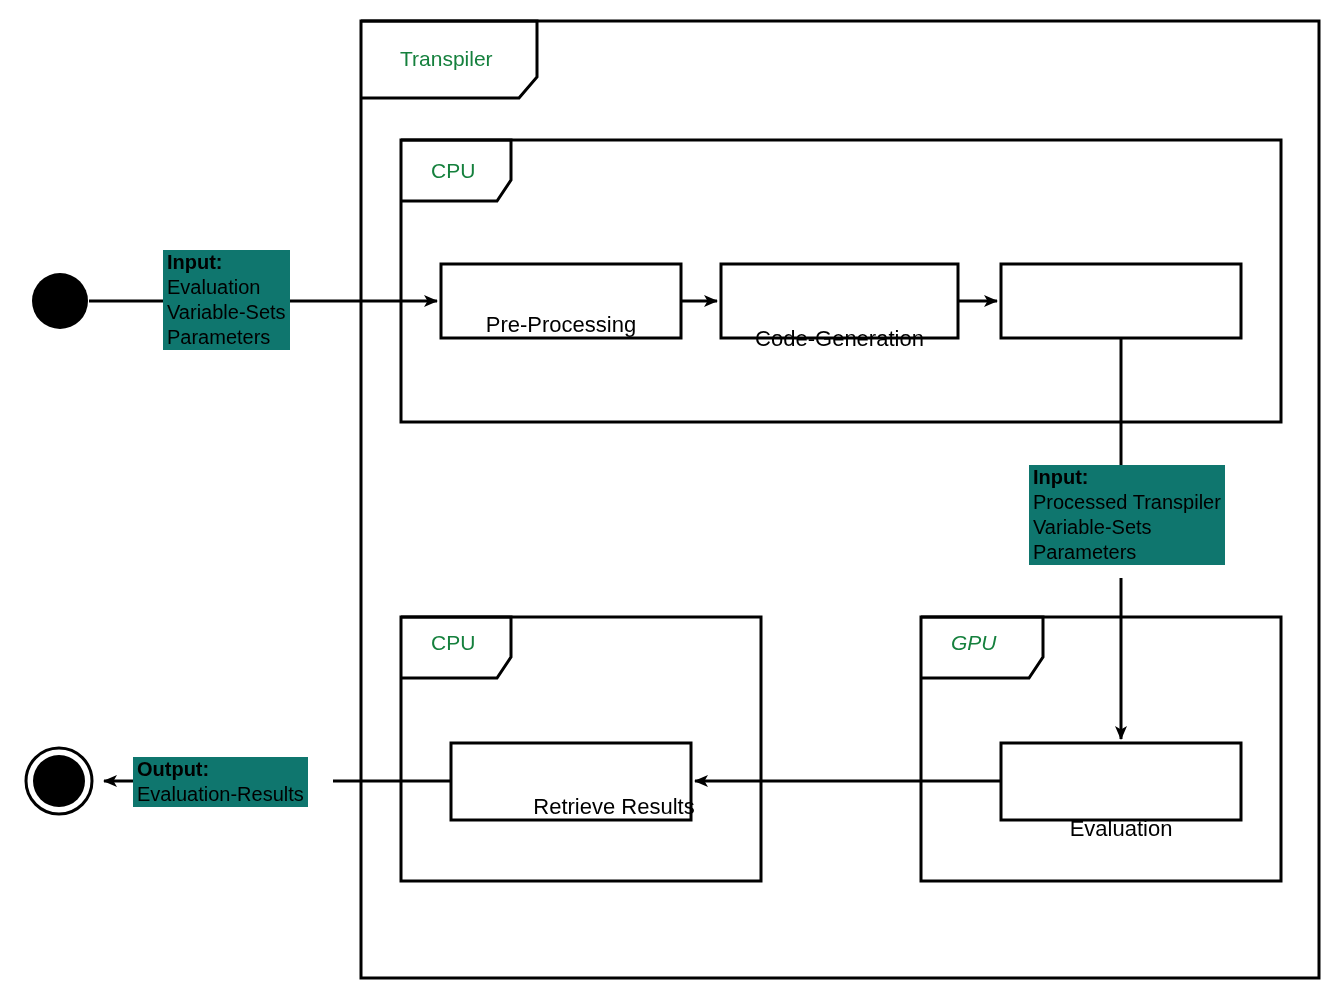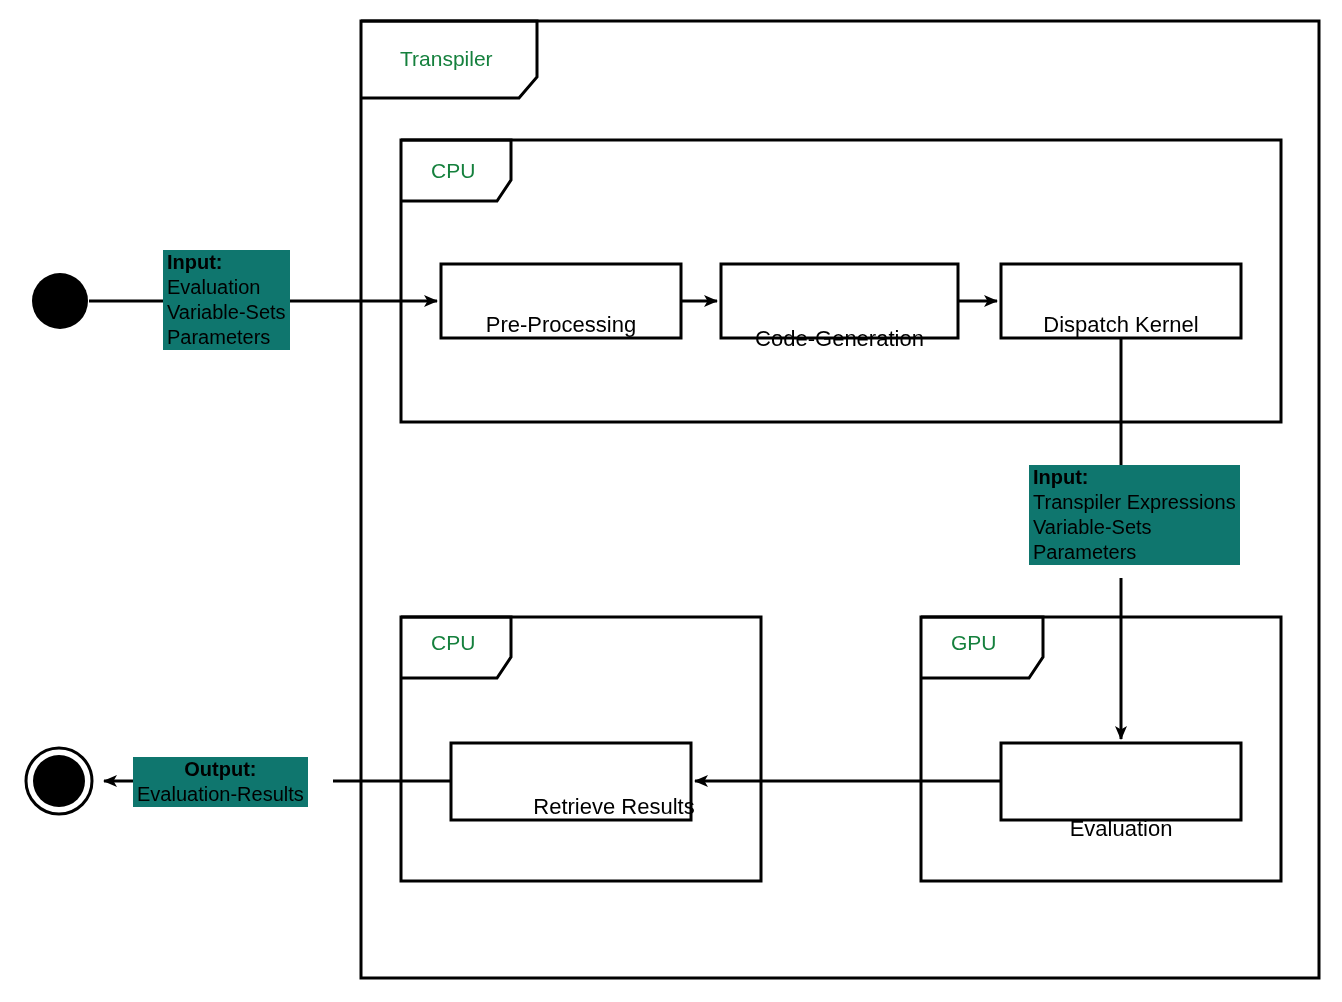--- a/index.html
+++ b/index.html
@@ -118,54 +118,51 @@
     <circle cx="59" cy="781" r="33" fill="#fff" stroke="#000" stroke-width="3"></circle>
     <circle cx="59" cy="781" r="26" fill="#000" stroke="none"></circle>
   </svg>
 
   <div class="lbl frame-title" style="left:400px; top:48px;">Transpiler</div>
 
   <div class="lbl frame-title" style="left:431px; top:160px;">CPU</div>
 
   <div class="lbl frame-title" style="left:431px; top:632px;">CPU</div>
 
-  <div class="lbl frame-title" style="left:951px; top:632px;">GPU</div>
+  <div class="lbl frame-title" style="left:951px; top:632px;font-style:italic;">GPU</div>
 
   <div class="node-wrap" style="left:441px; top:264px; width:240px; height:74px;">
     <span class="node-title">Pre-Processing</span>
   </div>
 
   <div class="node-wrap" style="left:721px; top:264px; width:237px; height:88px;">
     <span class="node-title">Code-Generation</span>
   </div>
 
-  <div class="node-wrap" style="left:1001px; top:264px; width:240px; height:74px;">
-    <span class="node-title">Dispatch Kernel</span>
-  </div>
 
   <div class="node-wrap" style="left:451px; top:743px; width:240px; height:77px;margin-left:43px;">
     <span class="node-title">Retrieve Results</span>
   </div>
 
   <div class="node-wrap" style="left:1001px; top:743px; width:240px; height:99px;">
     <span class="node-title">Evaluation</span>
   </div>
 
   <div class="edge-label white-pad" style="left:163px; top:250px; padding:0 4px;">
     <span class="hd">Input:</span>
     <span class="ln">Evaluation</span>
     <span class="ln">Variable-Sets</span>
     <span class="ln">Parameters</span>
   </div>
 
   <div class="edge-label white-pad" style="left:1029px; top:465px; padding:0 4px;">
     <span class="hd">Input:</span>
-    <span class="ln">Transpiler Expressions</span>
+    <span class="ln">Processed Transpiler</span>
     <span class="ln">Variable-Sets</span>
     <span class="ln">Parameters</span>
   </div>
 
-  <div class="edge-label white-pad" style="left:133px; top:757px; padding:0 4px; text-align:center;">
+  <div class="edge-label white-pad" style="left:133px; top:757px; padding:0 4px; text-align:left;">
     <span class="hd">Output:</span>
     <span class="ln">Evaluation-Results</span>
   </div>
 
 </div>
 
 </body></html>

